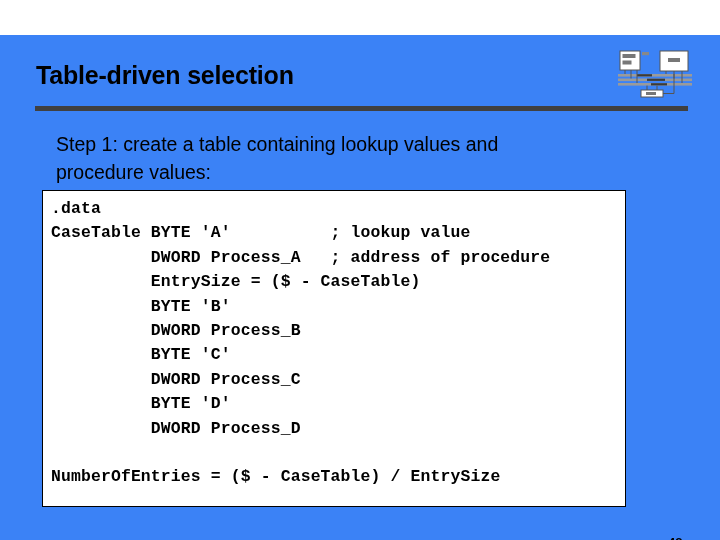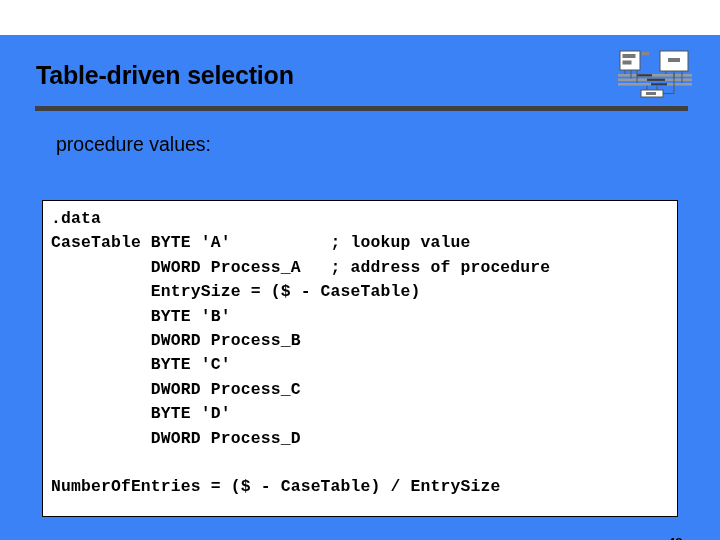--- a/index.html
+++ b/index.html
@@ -69,22 +69,22 @@
     font-size: 19.5px;
     line-height: 28px;
     color: #000000;
   }
   .body-text .ln { display: block; white-space: pre; }
 
   
   .code-box {
     position: absolute;
     left: 42px;
-    top: 165px;
-    width: 636px;
+    top: 155px;
+    width: 584px;
     height: 317px;
     border: 1.4px solid #000000;
     background: #ffffff;
     box-sizing: border-box;
     overflow: hidden;
   }
   .code-pre {
     position: absolute;
     left: 8px;
     top: 6px;
@@ -142,20 +142,21 @@
         <path d="M49 23 V26 M57 23 V30.5 M65 23 V35"></path>
 
         <rect x="24" y="42" width="22" height="7" fill="#ffffff"></rect>
         <rect x="29" y="44" width="10" height="3" fill="#777777" stroke="none"></rect>
         <path d="M30 37.6 V42 M40 37.6 V42 M46 45.5 H57 V26"></path>
       </g>
     </svg>
   </div>
 
   <div class="body-text">
+    <span class="ln">Step 1: create a table containing lookup values and</span>
     <span class="ln">procedure values:</span>
   </div>
 
   <div class="code-box">
     <pre class="code-pre">.data
 CaseTable BYTE 'A'          ; lookup value
           DWORD Process_A   ; address of procedure
           EntrySize = ($ - CaseTable)
           BYTE 'B'
           DWORD Process_B

